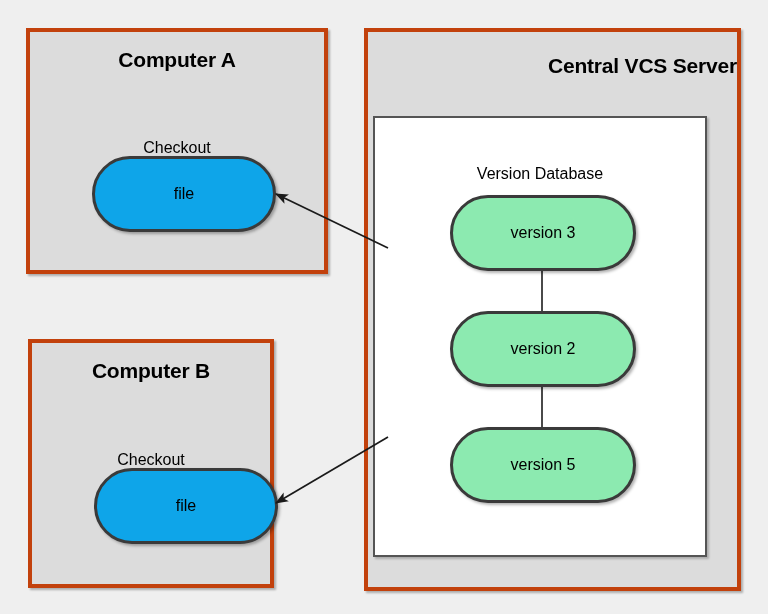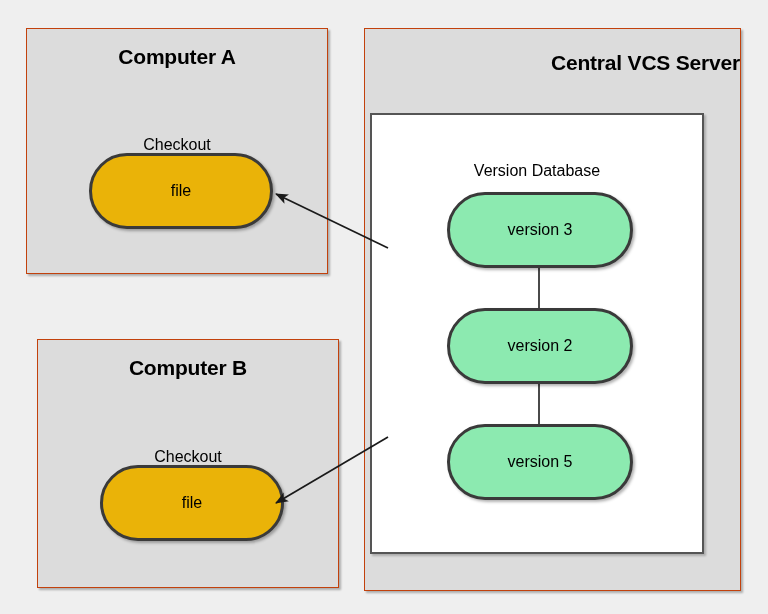--- a/index.html
+++ b/index.html
@@ -13,21 +13,21 @@
     height: 614px;
     background: #efefef;
     overflow: hidden;
     font-family: "Liberation Sans", sans-serif;
   }
 
   
   .panel {
     position: absolute;
     background: #dcdcdc;
-    border: 1px solid #c2410c;
+    border: 4px solid #c2410c;
     box-sizing: border-box;
     box-shadow: 2px 2px 2px rgba(0,0,0,0.28);
   }
 
   .panel-title {
     position: absolute;
     left: 0;
     right: 0;
     text-align: center;
     font-weight: bold;
@@ -61,21 +61,21 @@
     box-sizing: border-box;
     border: 3px solid #3a3a3a;
     display: flex;
     align-items: center;
     justify-content: center;
     font-size: 16px;
     color: #000000;
     box-shadow: 2px 2px 3px rgba(0,0,0,0.30);
   }
   .pill.file {
-    background: #eab308;
+    background: #0ea5e9;
     border-radius: 40px;
   }
   .pill.version {
     background: #8ceab0;
     border-radius: 38px;
     text-align: right;
   }
 
   
   .connector {
@@ -98,21 +98,21 @@
 <body>
 
 <div id="canvas">
 
   <div class="panel" style="left:26px; top:28px; width:302px; height:246px;">
     <div class="panel-title" style="top:16px;">Computer A</div>
     <div class="sub-label" style="top:88px;">Checkout</div>
     <div class="pill file" style="left:62px; top:124px; width:184px; height:76px;">file</div>
   </div>
 
-  <div class="panel" style="left:37px; top:339px; width:302px; height:249px;">
+  <div class="panel" style="left:28px; top:339px; width:246px; height:249px;">
     <div class="panel-title" style="top:16px;">Computer B</div>
     <div class="sub-label" style="top:89px;">Checkout</div>
     <div class="pill file" style="left:62px; top:125px; width:184px; height:76px;">file</div>
   </div>
 
   <div class="panel" style="left:364px; top:28px; width:377px; height:563px;">
 
     <div class="panel-title" style="top:22px;text-align:right;">Central VCS Server</div>
 
     <div class="inner-box" style="left:5px; top:84px; width:334px; height:441px;">

